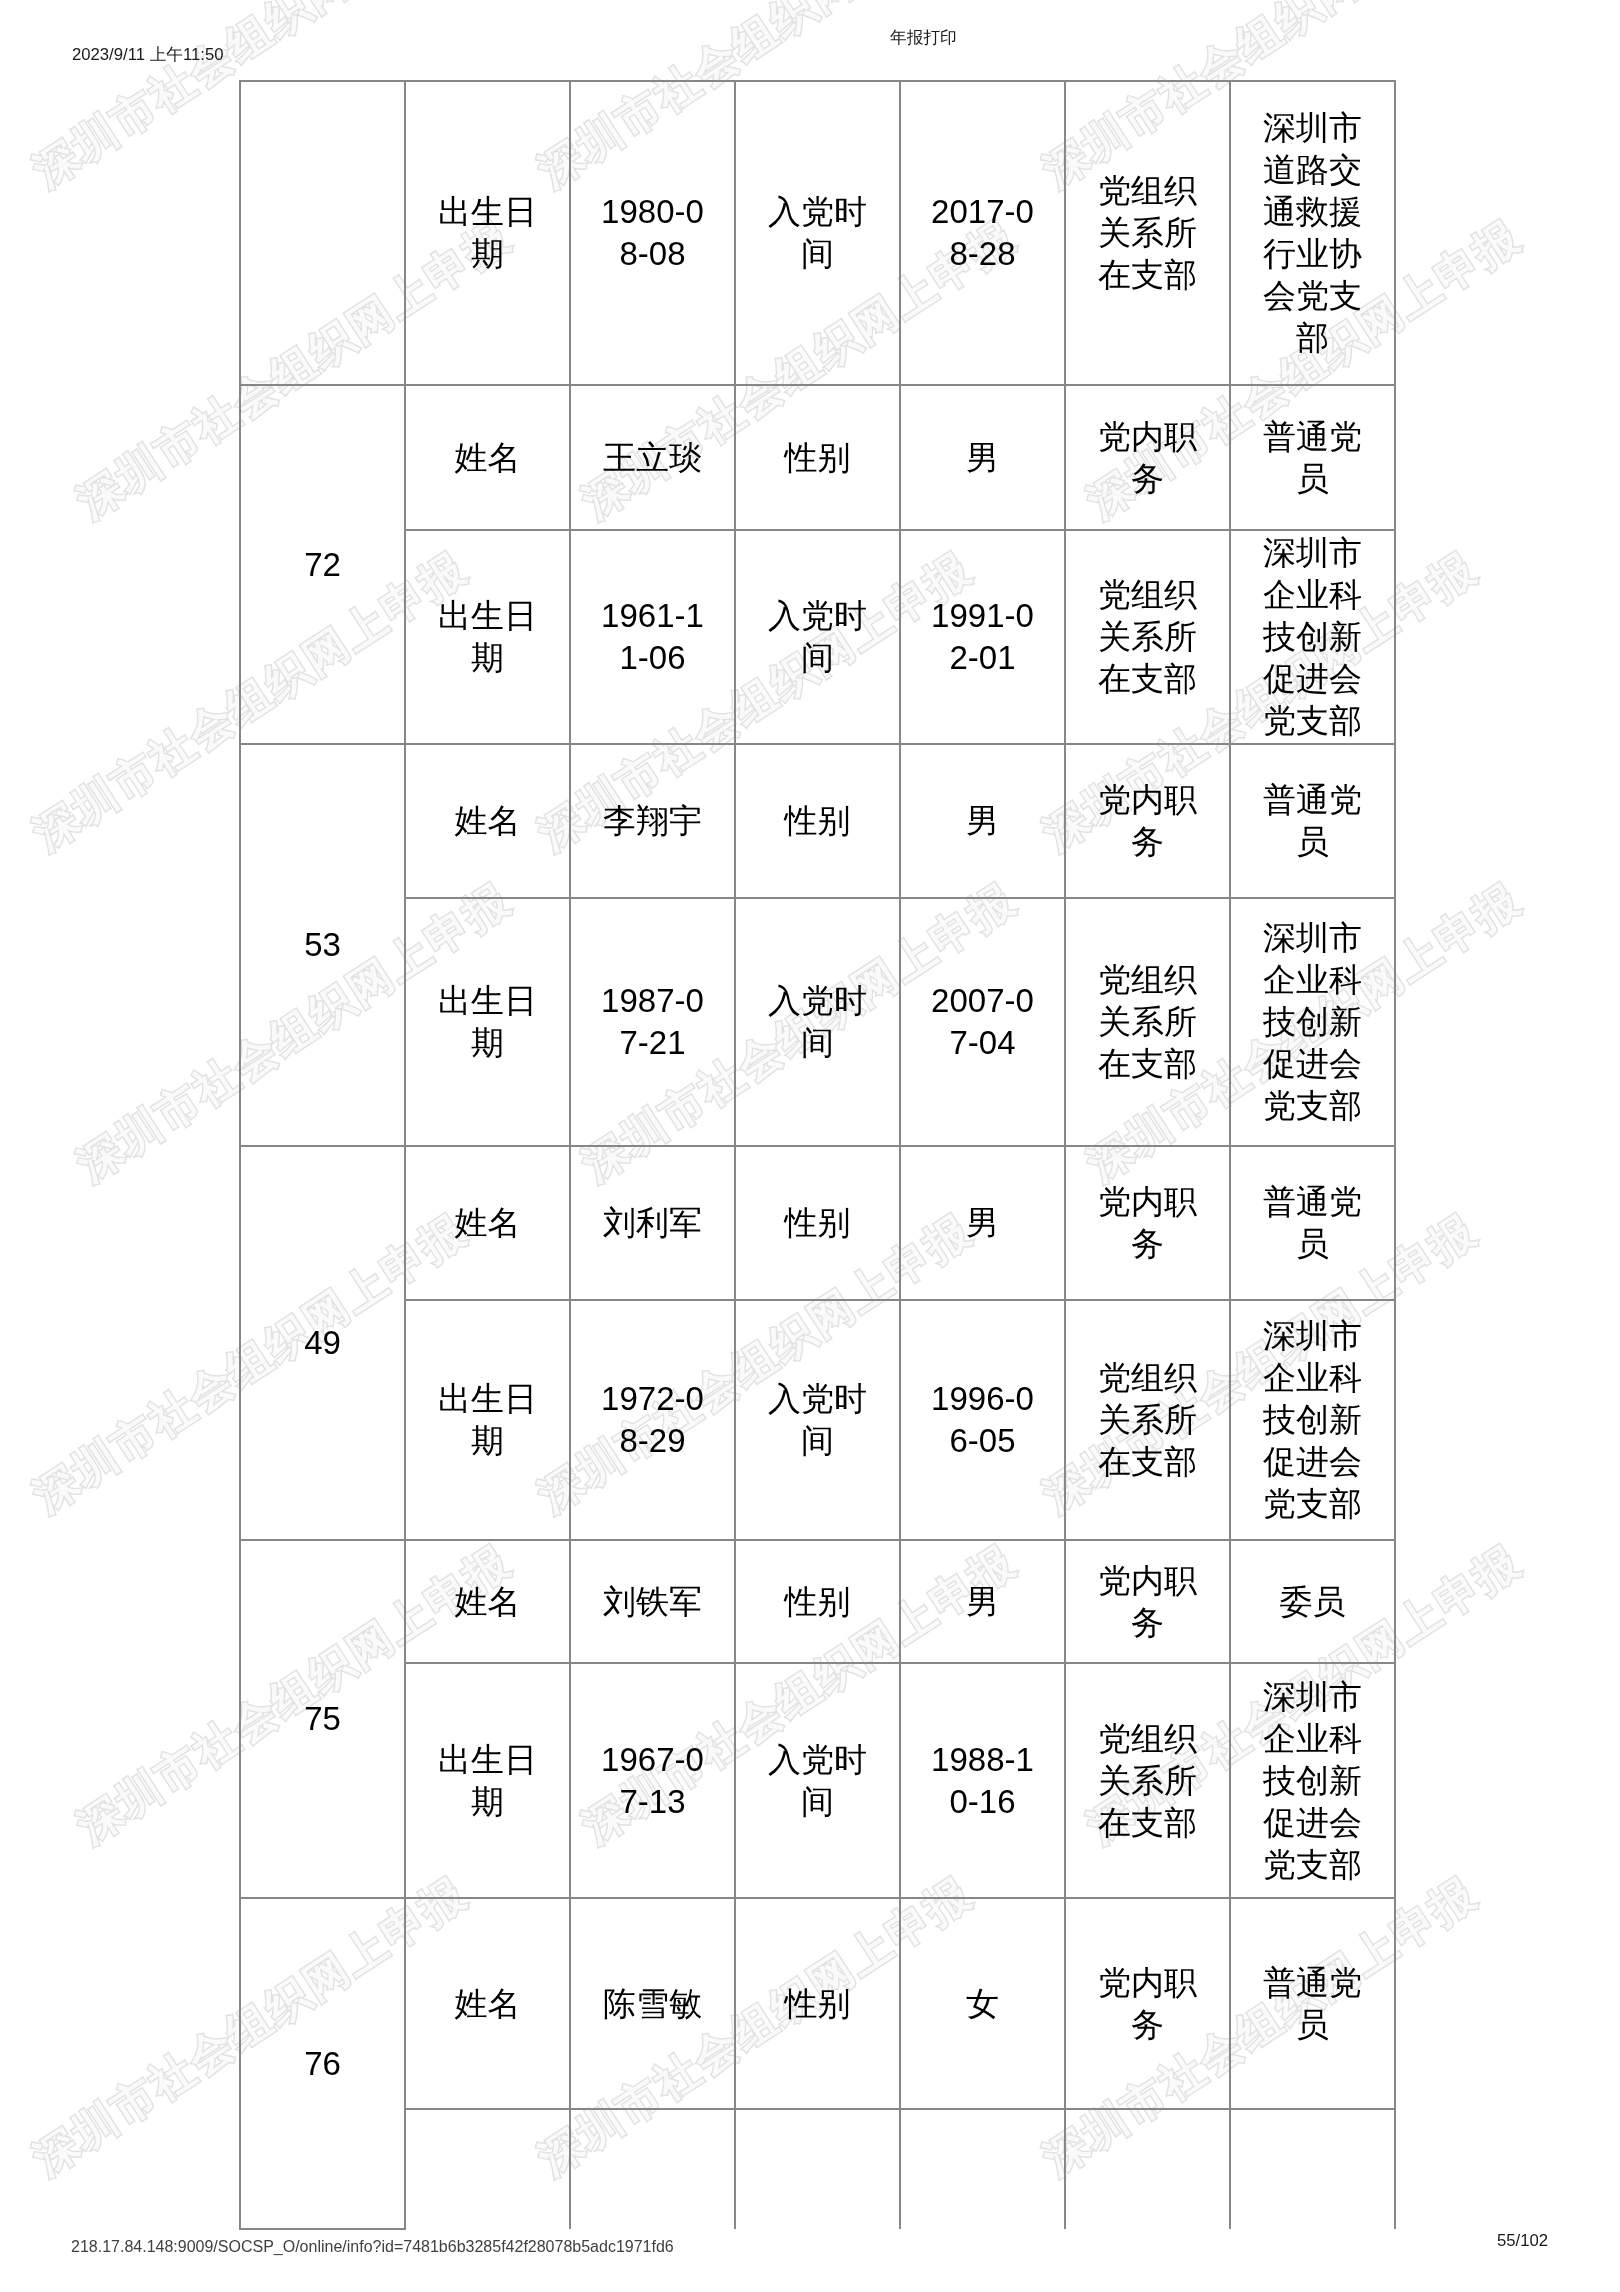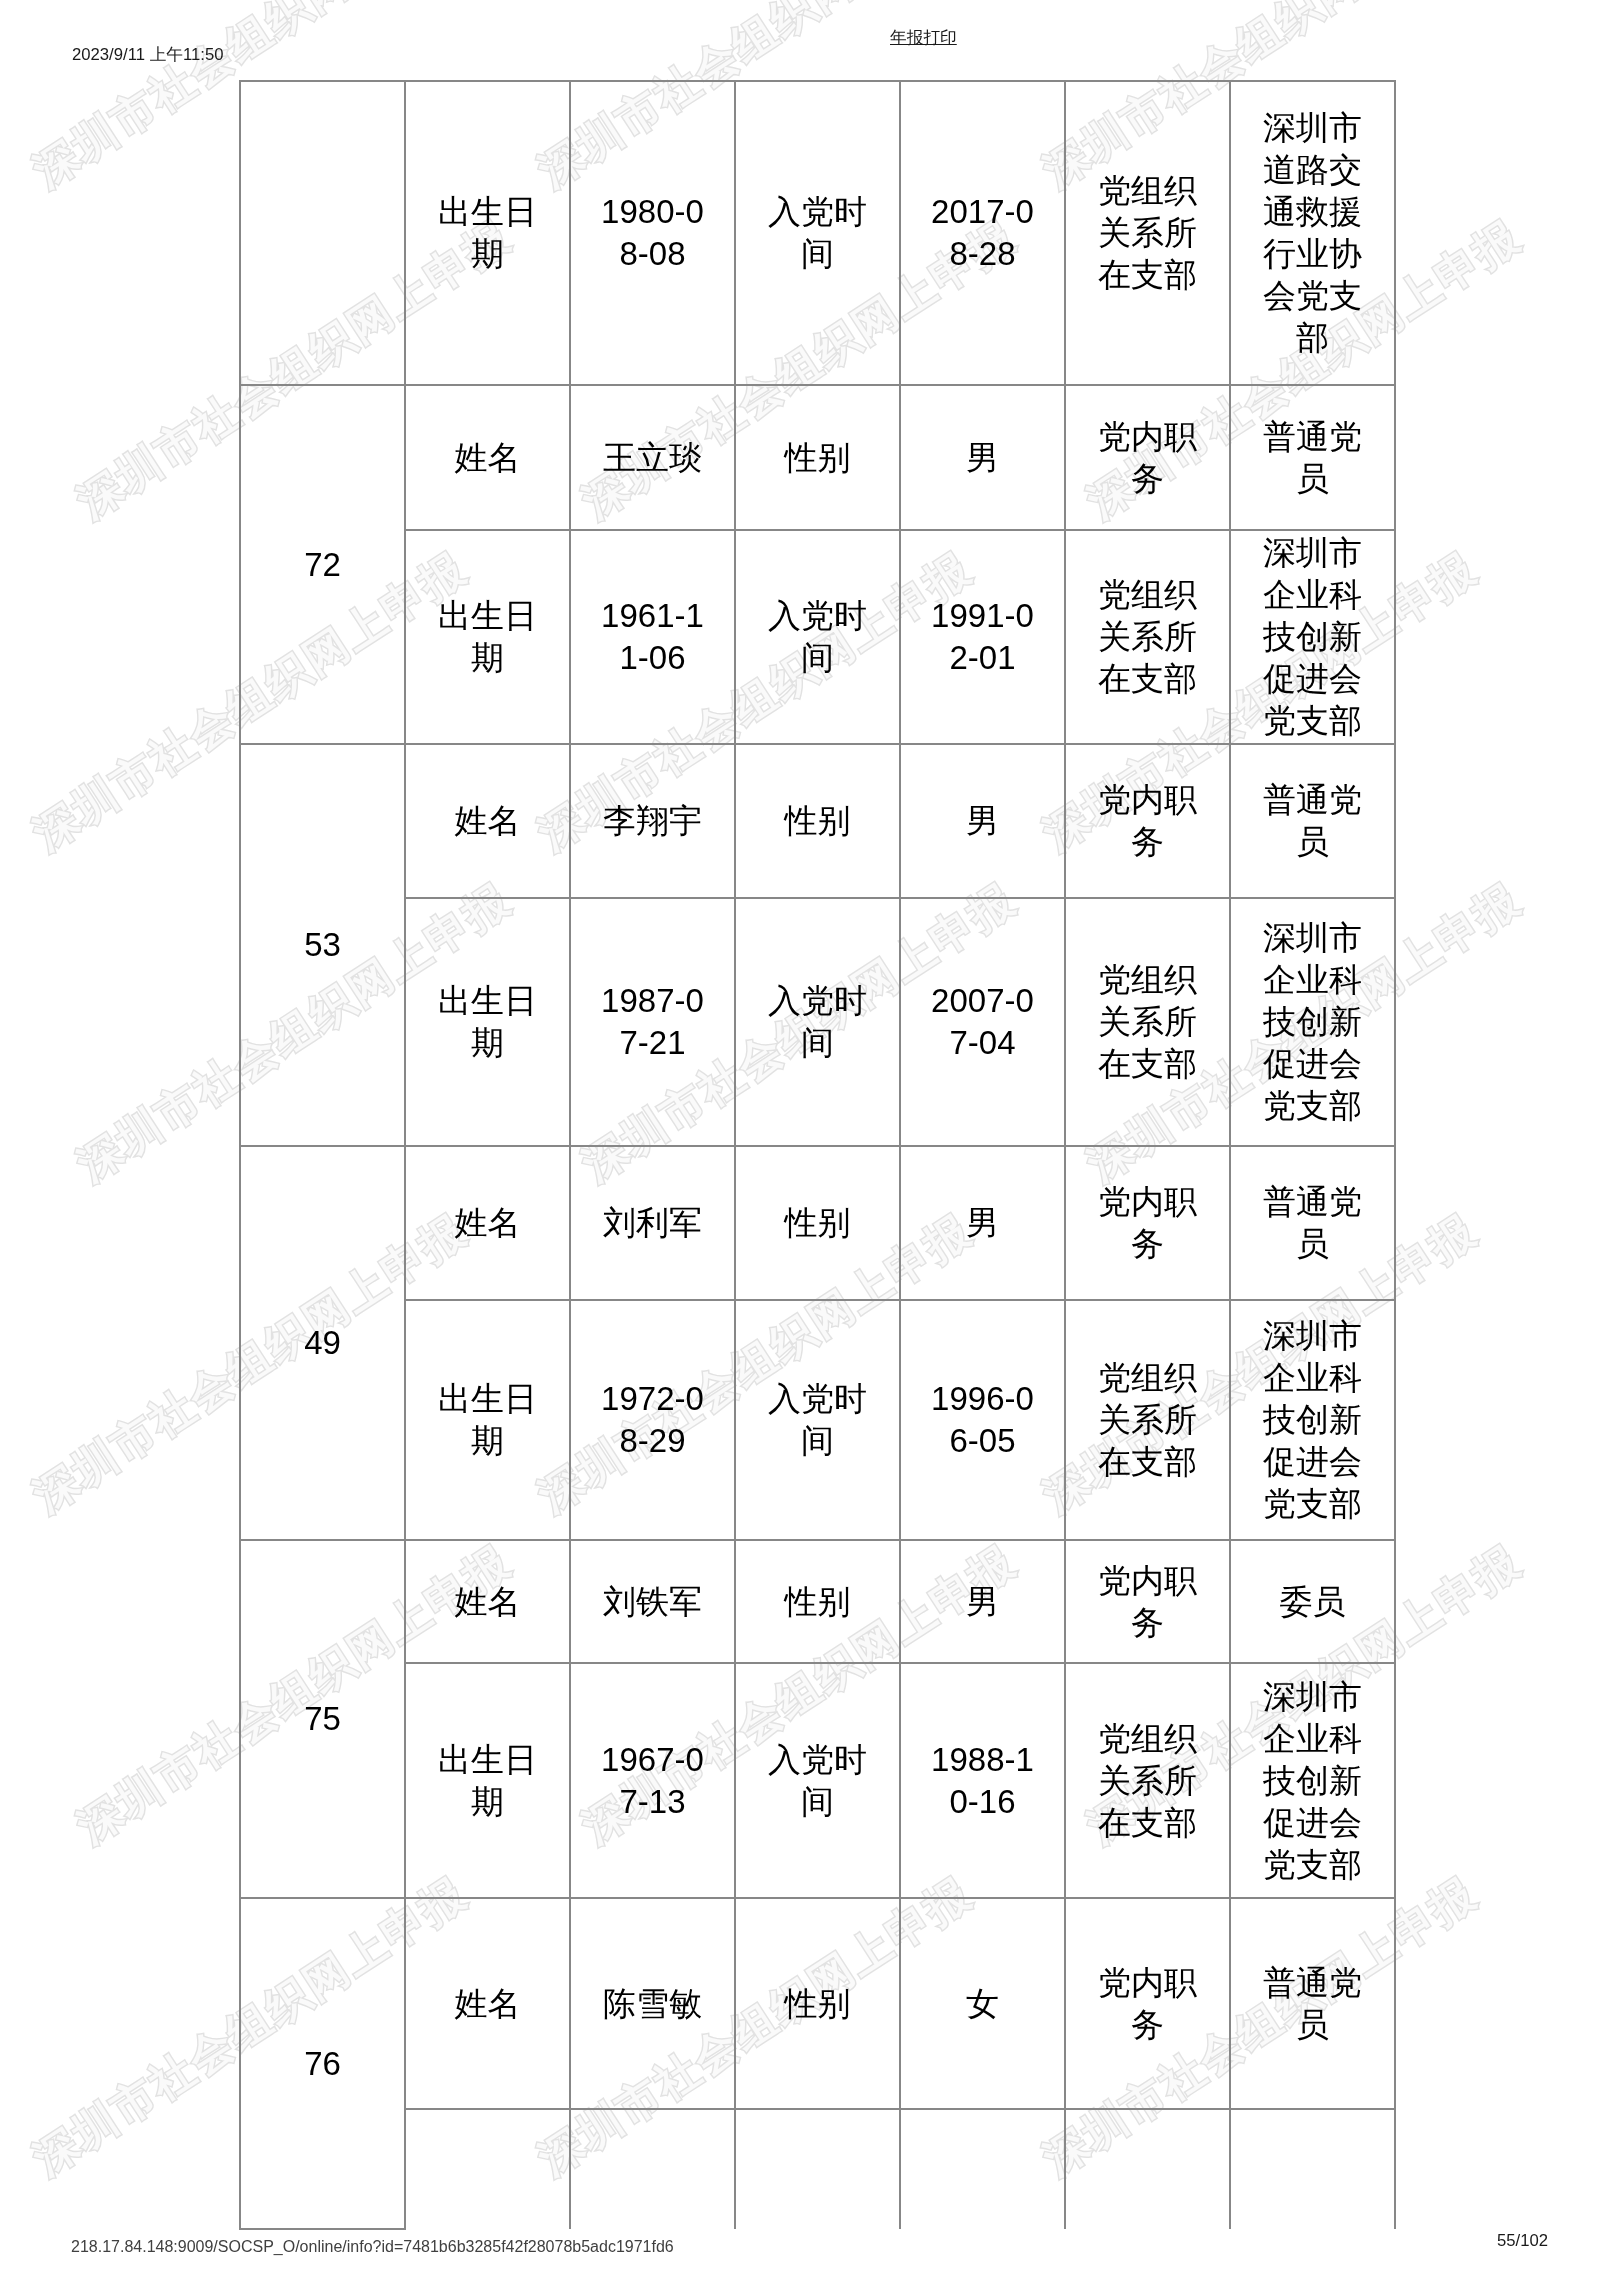--- a/index.html
+++ b/index.html
@@ -33,21 +33,21 @@
     transform-origin: left center;
   }
 
   
   .hdr-datetime {
     position: absolute; left: 72px; top: 43px;
     font-size: 16.7px; color: #1a1a1a; z-index: 2;
   }
   .hdr-title {
     position: absolute; left: 890px; top: 25.5px;
-    font-size: 16.7px; color: #1a1a1a; z-index: 2; text-decoration: underline;
+    font-size: 16.7px; color: #1a1a1a; z-index: 2;
   }
   .ftr-url {
     position: absolute; left: 71px; top: 2238px;
     font-size: 16px; color: #404040; z-index: 2;
   }
   .ftr-page {
     position: absolute; right: 72px; top: 2231px;
     font-size: 16.7px; color: #1a1a1a; z-index: 2; text-align: right;
   }
 

